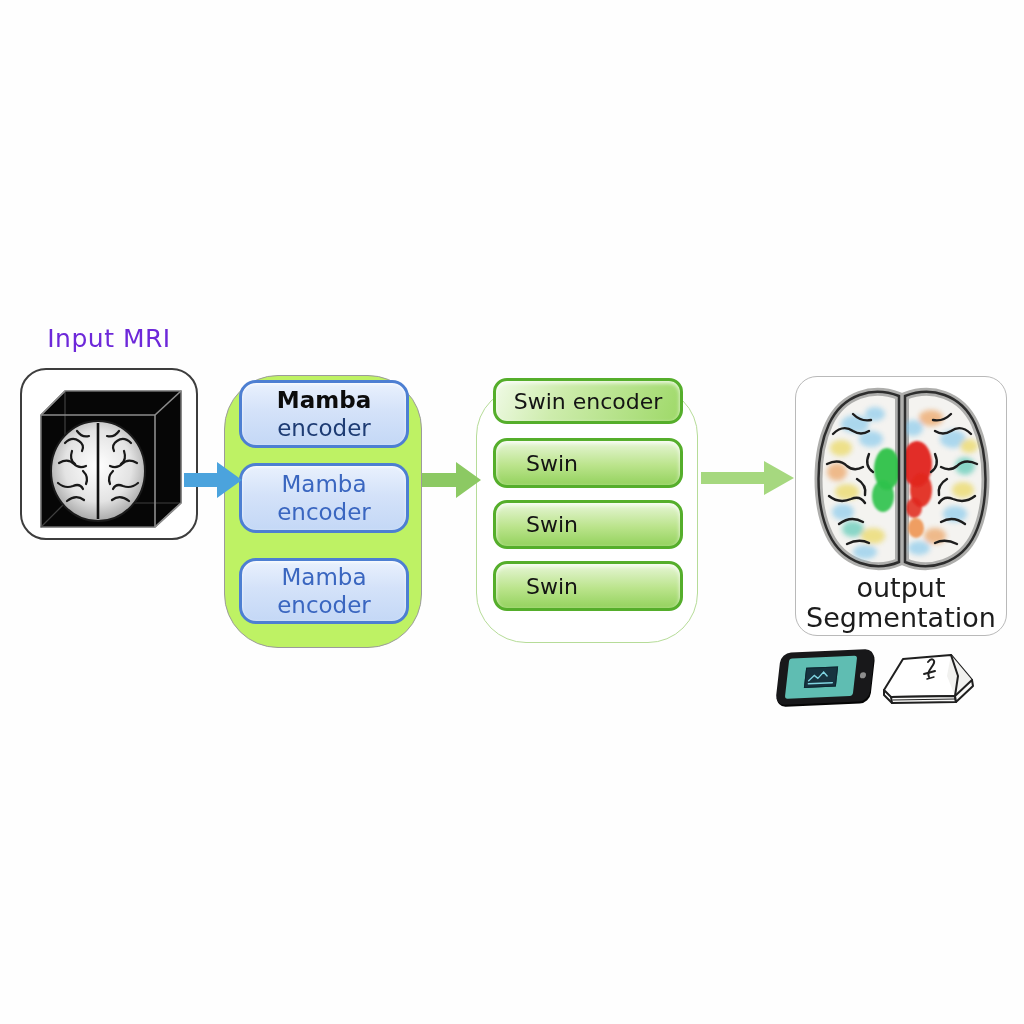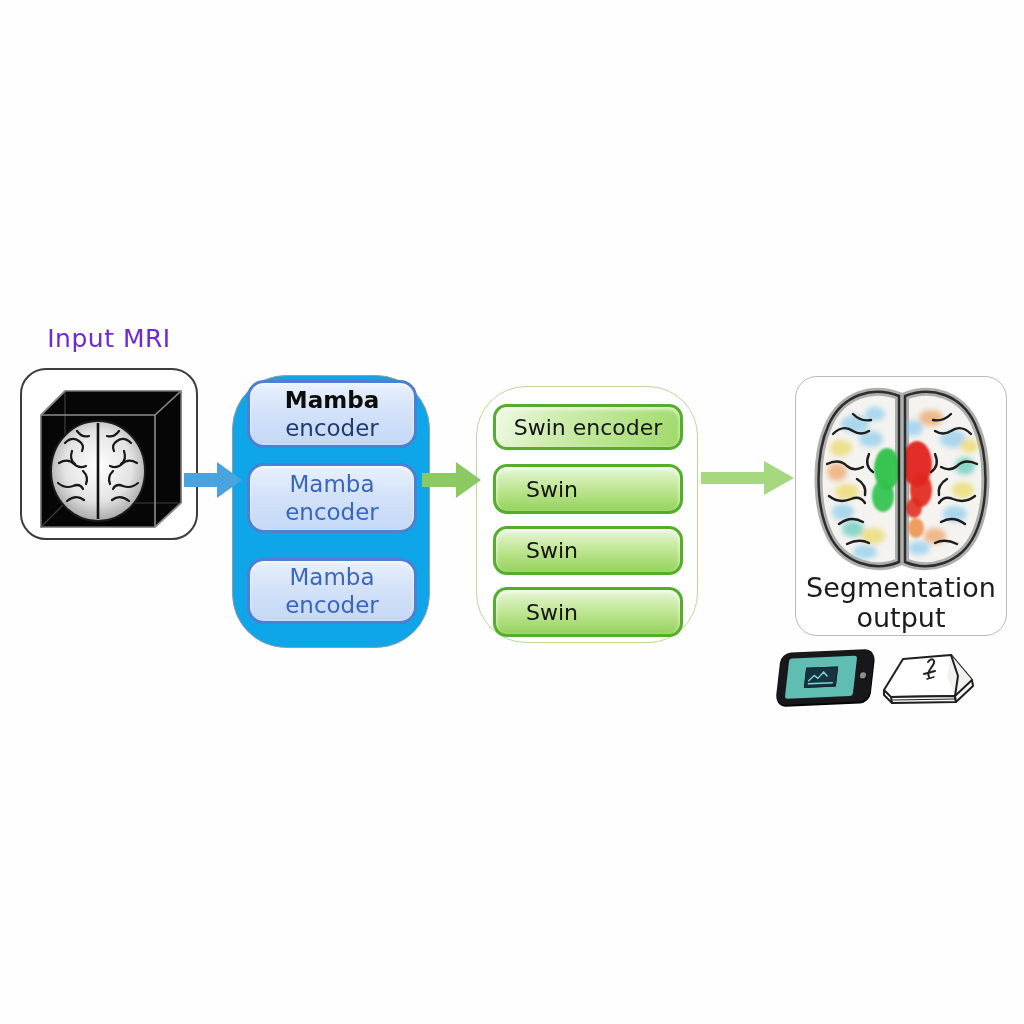--- a/index.html
+++ b/index.html
@@ -22,22 +22,22 @@
   .input-box svg { position:absolute; left:3px; top:7px; }
 
   
   .flow-arrow { position:absolute; z-index:30; }
   .arrow-blue  { left:184px; top:462px; }
   .arrow-green1{ left:422px; top:462px; }
   .arrow-green2{ left:701px; top:461px; }
 
   
   .mamba-container {
-    position:absolute; left:232px; top:375px; width:198px; height:273px;
-    background:#0ea5e9; border:1.6px solid #9b9b9b; border-radius:54px;
+    position:absolute; left:224px; top:375px; width:198px; height:273px;
+    background:#bef264; border:1.6px solid #9b9b9b; border-radius:54px;
   }
   .mamba-box {
     position:absolute; left:14px; width:170px;
     border:3.5px solid #4d7fd2; border-radius:17px;
     background:linear-gradient(180deg,#e9f1fd 0%,#d4e2f9 45%,#c4d8f6 100%);
     box-shadow:inset 0 1px 3px rgba(255,255,255,.9);
     display:flex; flex-direction:column; justify-content:center; align-items:center;
     text-align:center; font-size:23px; line-height:28px; z-index:5;
   }
   .mamba-box-1 { top:4px;  height:68px; }
@@ -51,21 +51,21 @@
   
   .swin-container {
     position:absolute; left:476px; top:386px; width:222px; height:257px;
     background:#fff; border:1.6px solid #b6dc98; border-radius:50px;
   }
   .swin-box {
     position:absolute; left:16px; width:190px;
     border:3.5px solid #55ae2b; border-radius:14px;
     background:linear-gradient(180deg,#e7f6d7 0%,#bbe48c 55%,#94d25e 100%);
     box-shadow:inset 0 2px 4px rgba(255,255,255,.85);
-    color:#141414; font-size:22px; display:flex; align-items:center; z-index:5;margin-top:26px;
+    color:#141414; font-size:22px; display:flex; align-items:center; z-index:5;
   }
   .swin-header { top:-9px; height:46px; justify-content:center;
     background:linear-gradient(115deg,#f0fae6 0%,#cdecac 35%,#9ed968 100%); }
   .swin-box-2 { top:51px;  height:50px; padding-left:30px; }
   .swin-box-3 { top:113px; height:49px; padding-left:30px; }
   .swin-box-4 { top:174px; height:50px; padding-left:30px; }
 
   
   .seg-box {
     position:absolute; left:795px; top:376px; width:212px; height:260px;
@@ -272,22 +272,22 @@
         <path d="M122,70 q5,12 -4,18"></path>
         <path d="M134,95 q-10,6 -8,16"></path>
         <path d="M144,160 q-12,-6 -22,-1"></path>
       </g>
 
       <path d="M86,12 C60,2 30,10 16,40 C2,70 2,120 16,150 C30,180 62,188 86,178 Z" fill="none" stroke="#2d2d2d" stroke-width="2.5"></path>
       <path d="M92,12 C118,2 148,10 162,40 C176,70 176,120 162,150 C148,180 116,188 92,178 Z" fill="none" stroke="#2d2d2d" stroke-width="2.5"></path>
     </svg>
 
     <div class="seg-label">
+      <span>output</span>
       <span>Segmentation</span>
-      <span>output</span>
     </div>
   </div>
 
   <div class="tablet">
     <div class="screen">
       <div class="pic">
         <svg width="30" height="18" viewBox="0 0 30 18">
           <g fill="none" stroke="#7fd4e0" stroke-width="1.4" stroke-linecap="round">
             <path d="M3,12 l5,-5 4,3 5,-6 4,4"></path>
             <path d="M3,15 h24"></path>

